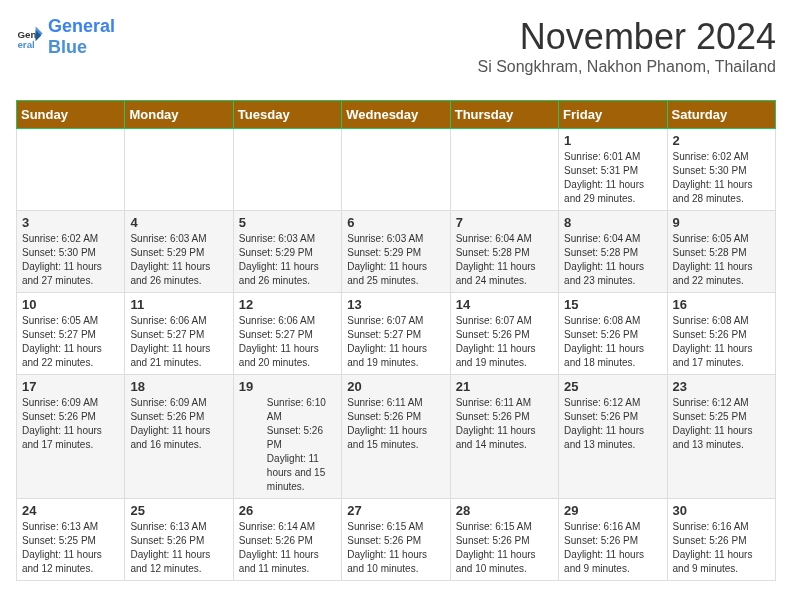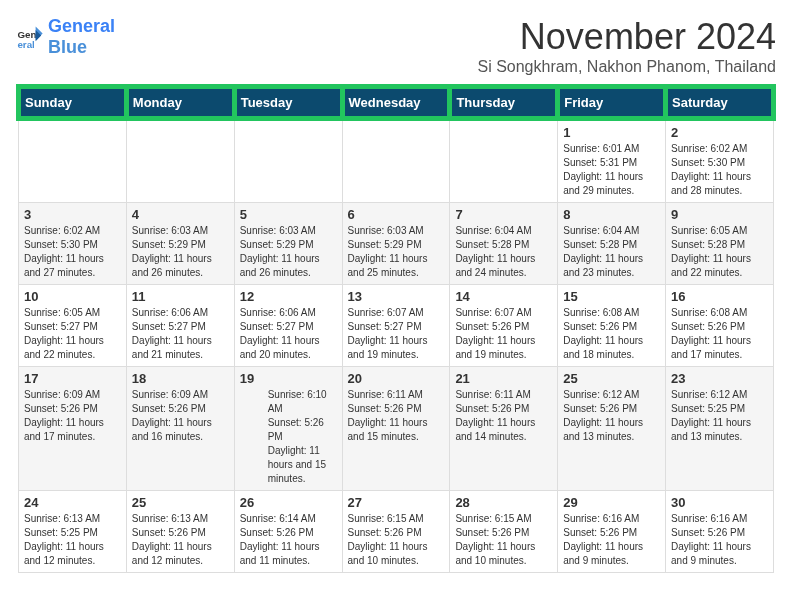--- a/index.html
+++ b/index.html
@@ -7,21 +7,21 @@
       font-family: Arial, sans-serif;
       background: #fff;
       width: 792px;
       min-height: 612px;
       padding: 16px;
     }
     .header-area {
       display: flex;
       justify-content: space-between;
       align-items: flex-start;
-      margin-bottom: 8px;
+      margin-bottom: 24px;
     }
     .logo {
       display: flex;
       align-items: center;
       gap: 4px;
     }
     .logo-icon {
       width: 28px;
       height: 28px;
     }
@@ -36,27 +36,27 @@
     .location-title {
       font-size: 16px;
       color: #555;
     }
     .calendar-table {
       width: 100%;
       border-collapse: collapse;
       border: 1px solid #ccc;
     }
     .calendar-table th {
-      background-color: #0c4a6e;
+      background-color: #a16207;
       color: #fff;
       font-size: 13px;
       font-weight: bold;
       padding: 6px 4px;
       text-align: left;
-      border: 5px solid #22c55e;
+      border: 1px solid #22c55e;
     }
     .calendar-table td {
       border: 1px solid #ddd;
       vertical-align: top;
       padding: 4px 5px;
       width: calc(100% / 7);
       min-height: 80px;
       font-size: 10.5px;
       color: #333;
       background: #fff;

